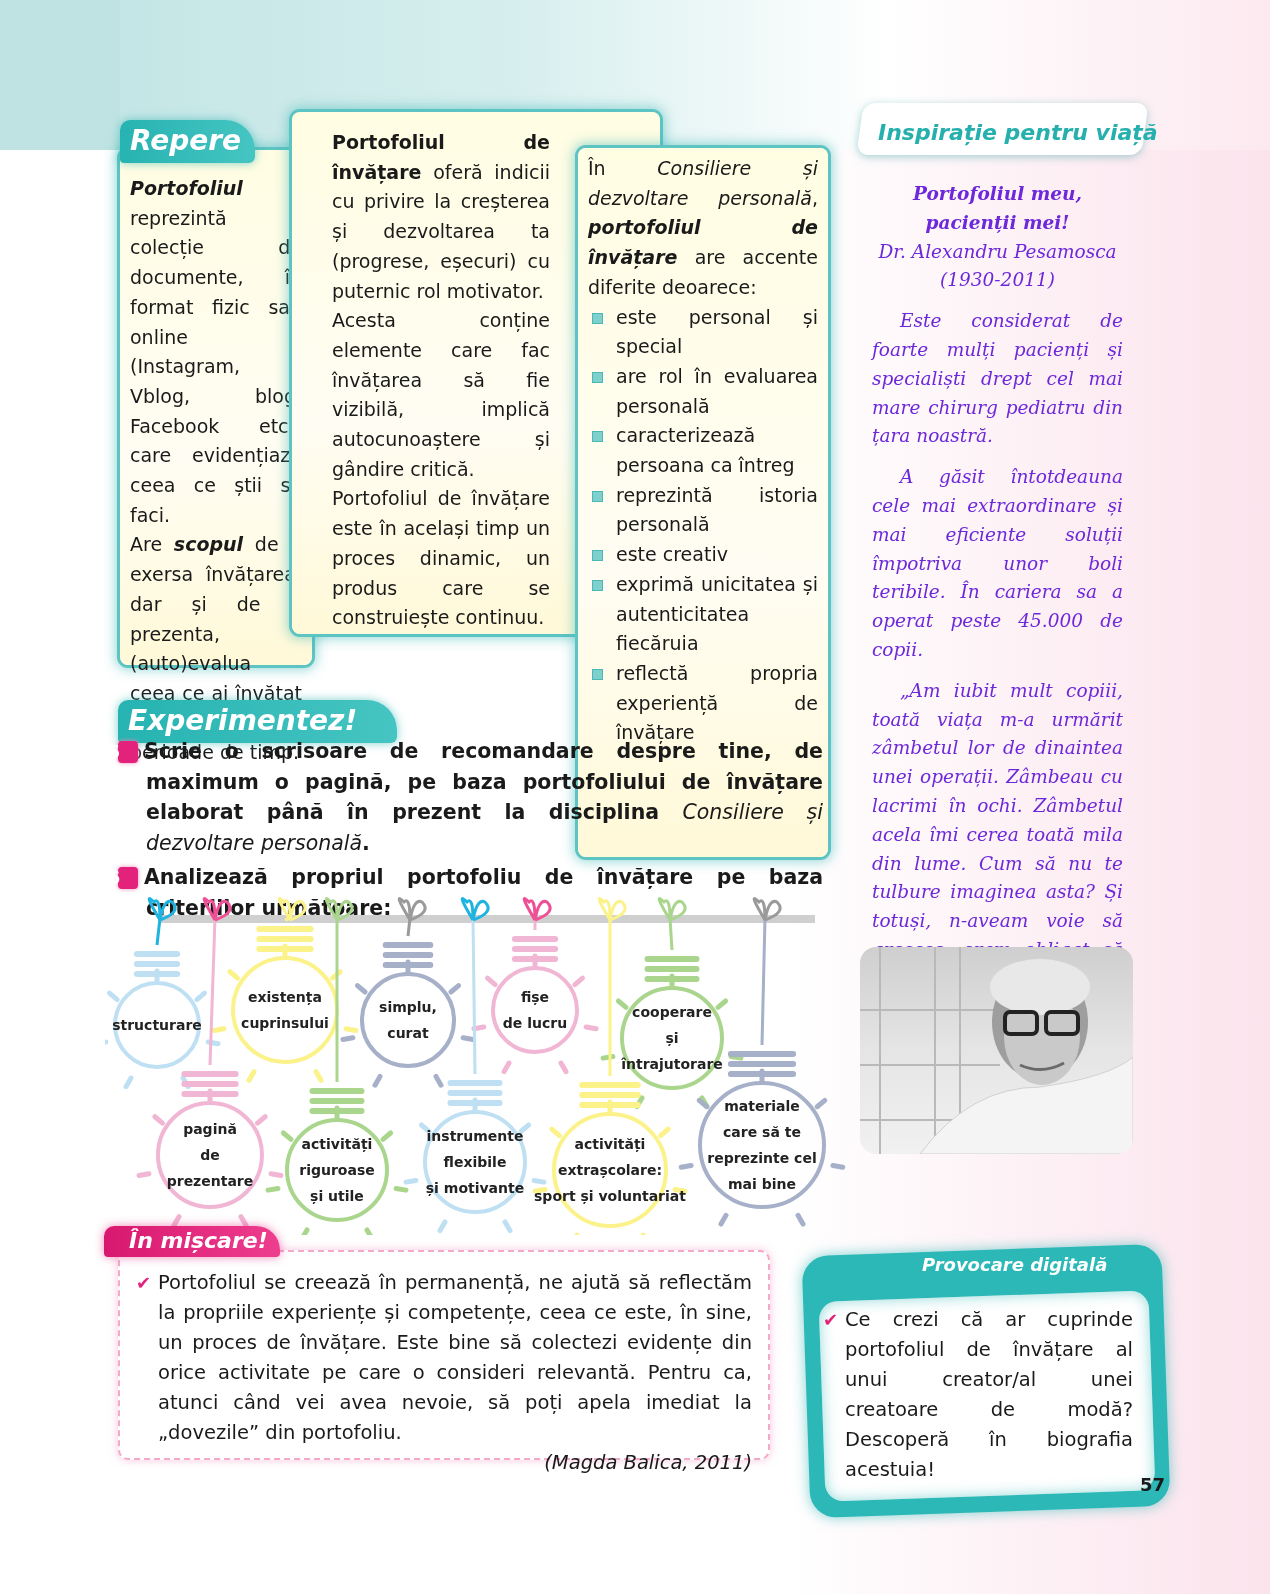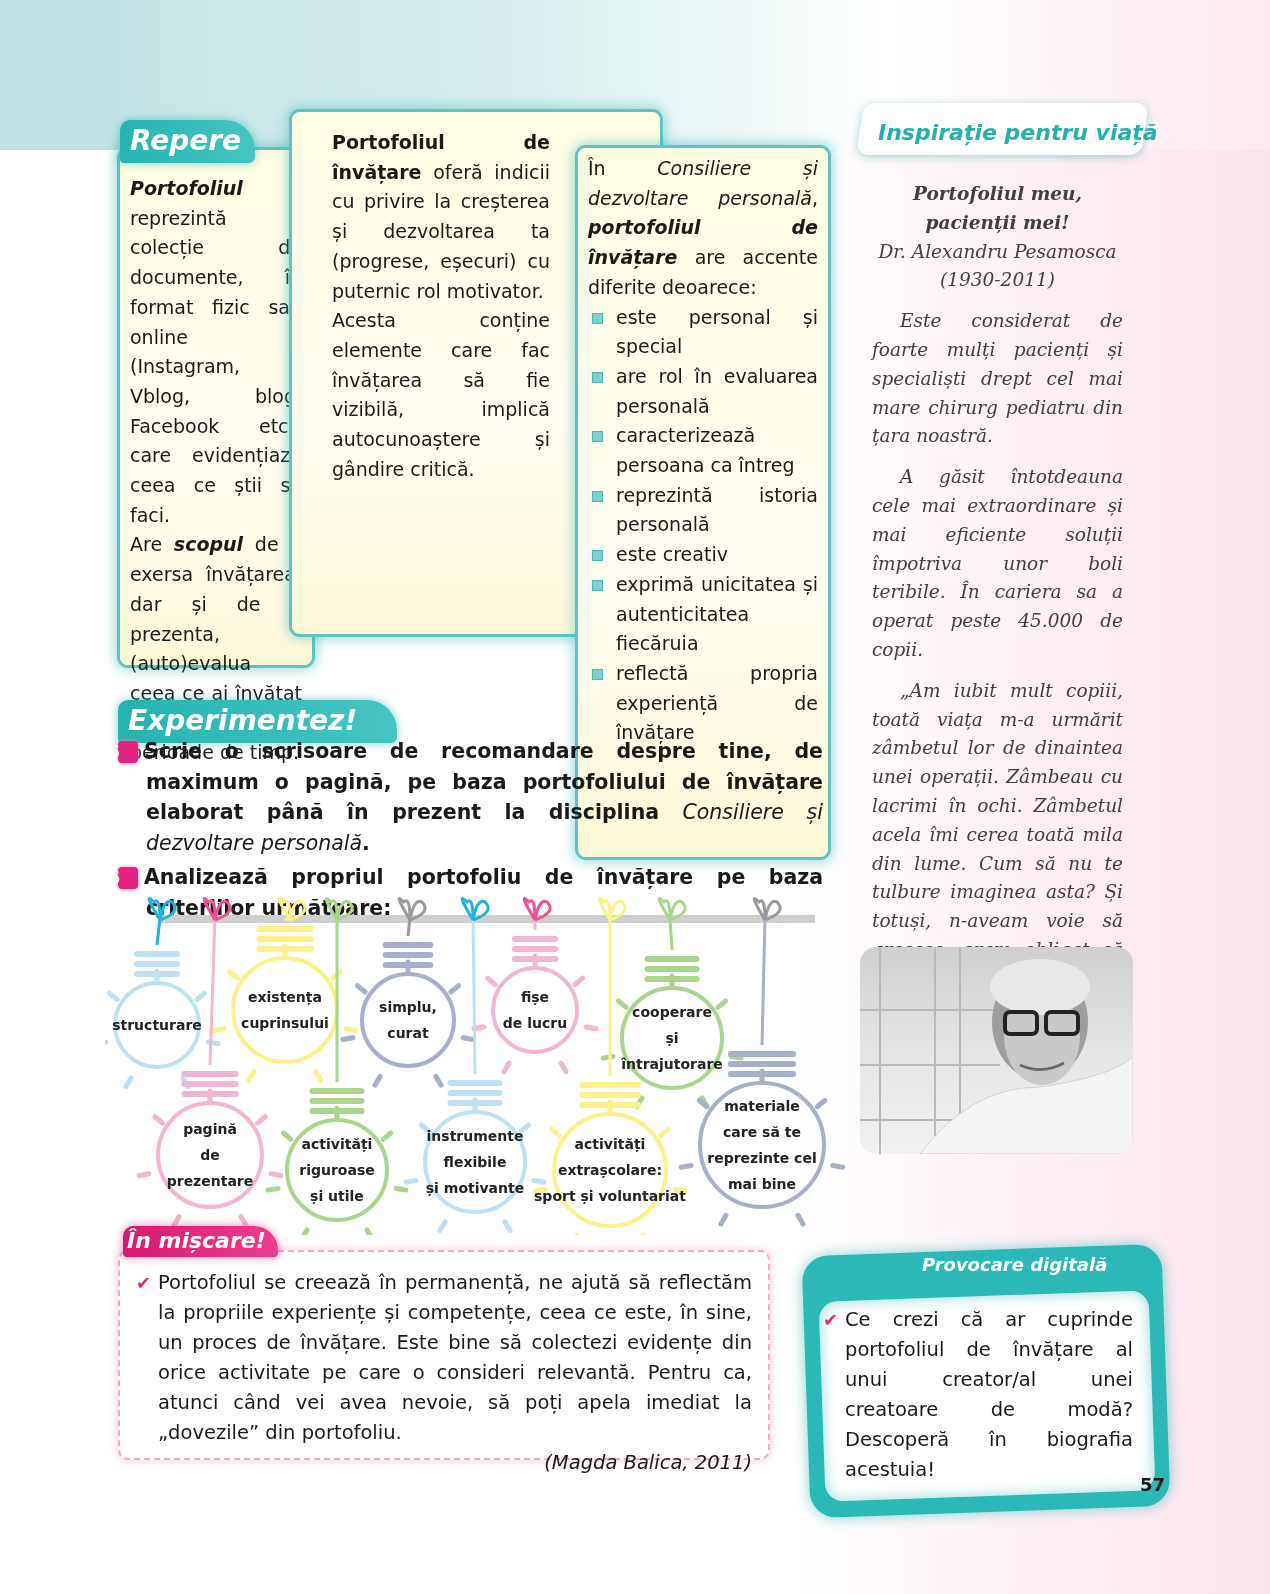--- a/index.html
+++ b/index.html
@@ -43,41 +43,41 @@
     position:absolute; left:860px; top:103px; width:285px; height:52px;
     background:#fff; border-radius:12px; transform:skewX(-8deg);
     box-shadow: 0 2px 8px rgba(80,170,170,.5);
   }
   .insp-title {
     position:absolute; left:878px; top:120px; color:#25b0ae; font-style:italic; font-weight:bold;
     font-size:22px; font-family:"DejaVu Sans", sans-serif;
   }
   .insp-body {
     position:absolute; left:860px; top:180px; width:275px; font-family:"DejaVu Serif", serif;
-    font-style:italic; font-size:18.5px; line-height:28.8px; text-align:justify; color:#404040;
+    font-style:italic; font-size:18.5px; line-height:28.8px; text-align:justify; color:#6d28d9;
   }
   .insp-body .ttl { text-align:center; font-weight:bold; }
   .insp-body .auth { text-align:center; }
   .insp-body p { margin:12px; text-indent:28px; }
   .photo {
     position:absolute; left:860px; top:947px; width:273px; height:207px; border-radius:16px; overflow:hidden;
     background: linear-gradient(180deg,#cfcfcf 0%, #e5e5e5 50%, #f1f1f1 100%);
   }
   .exercises { position:absolute; left:118px; top:736px; width:705px; font-weight:bold; font-size:20.5px; line-height:30.5px; text-align:justify; }
   .exercises .num {
     display:inline-block; width:20px; height:22px; line-height:22px; text-align:center; color:#fff;
     background:#e3237b; border-radius:4px; font-size:18px; margin-right:6px; box-shadow:0 0 4px #f08cbd;
   }
   .exercises .row { padding-left:28px; text-indent:-28px; margin-bottom:4px; }
   .exercises i { font-weight:normal; font-style:italic; }
   .diagram { position:absolute; left:105px; top:890px; width:760px; height:345px; }
   .bulb-label { font-family:"DejaVu Sans", sans-serif; font-size:14px; font-weight:bold; fill:#222; }
   .miscare-tab {
-    position:absolute; left:123px; top:1226px; color:#fff; font-style:italic; font-weight:bold; font-size:22px;
-    padding:2px 12px 4px 4px; background: linear-gradient(90deg,#d8186f,#ee3d8f);
+    position:absolute; left:104px; top:1226px; color:#fff; font-style:italic; font-weight:bold; font-size:22px;
+    padding:2px 12px 4px 25px; background: linear-gradient(90deg,#d8186f,#ee3d8f);
     border-radius:10px 24px 4px 4px; box-shadow:0 0 10px rgba(230,40,130,.55);
   }
   .miscare-box {
     position:absolute; left:118px; top:1250px; width:652px; height:210px; box-sizing:border-box;
     border:2px dashed #f5a9c9; border-radius:10px; background:#fff; box-shadow:0 0 10px rgba(245,160,200,.6);
     padding:16px 16px 0 38px; font-size:19.5px; line-height:30px; text-align:justify;
   }
   .check { color:#e3237b; position:absolute; margin-left:-22px; font-size:18px; }
   .citation { text-align:right; font-style:italic; }
   .dig-frame {
@@ -104,20 +104,21 @@
 
 <div class="card" style="left:120px; top:150px; width:192px; height:515px; padding:24px 10px 10px 10px;">
   <p><b><i>Portofoliul</i></b><span> reprezintă o colecție de documente, în format fizic sau online (Instagram, Vblog, blog, Facebook etc.) care evidențiază ceea ce știi să faci.</span></p>
   <p><span>Are </span><b><i>scopul</i></b><span> de a exersa învățarea, dar și de a prezenta, (auto)evalua ceea ce ai învățat de-a lungul unei perioade de timp.</span></p>
 </div>
 <div class="header-tab" style="left:120px; top:120px;">Repere</div>
 
 <div class="card" style="left:292px; top:112px; width:368px; height:522px; padding:16px 110px 10px 40px;">
   <p><b>Portofoliul de învățare</b><span> oferă indicii cu privire la creșterea și dezvoltarea ta (progrese, eșecuri) cu puternic rol motivator.</span></p>
   <p>Acesta conține elemente care fac învățarea să fie vizibilă, implică autocunoaștere și gândire critică.</p>
+  <p>Portofoliul de învățare este în același timp un proces dinamic, un produs care se construiește continuu.</p>
 </div>
 
 <div class="card" style="left:578px; top:148px; width:250px; height:709px; padding:6px 10px 10px 10px;">
   <p><span>În </span><i>Consiliere și dezvoltare personală</i><span>, </span><b><i>portofoliul de învățare</i></b><span> are accente diferite deoarece:</span></p>
   <ul class="bullets">
     <li>este personal și special</li>
     <li>are rol în evaluarea personală</li>
     <li>caracterizează persoana ca întreg</li>
     <li>reprezintă istoria personală</li>
     <li>este creativ</li>

